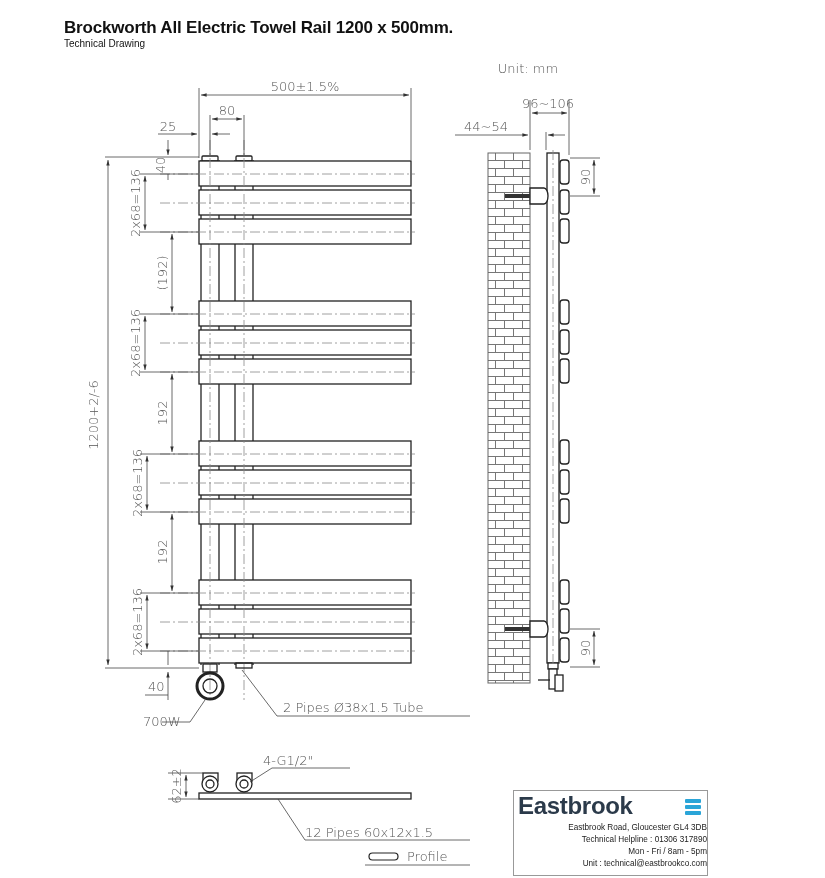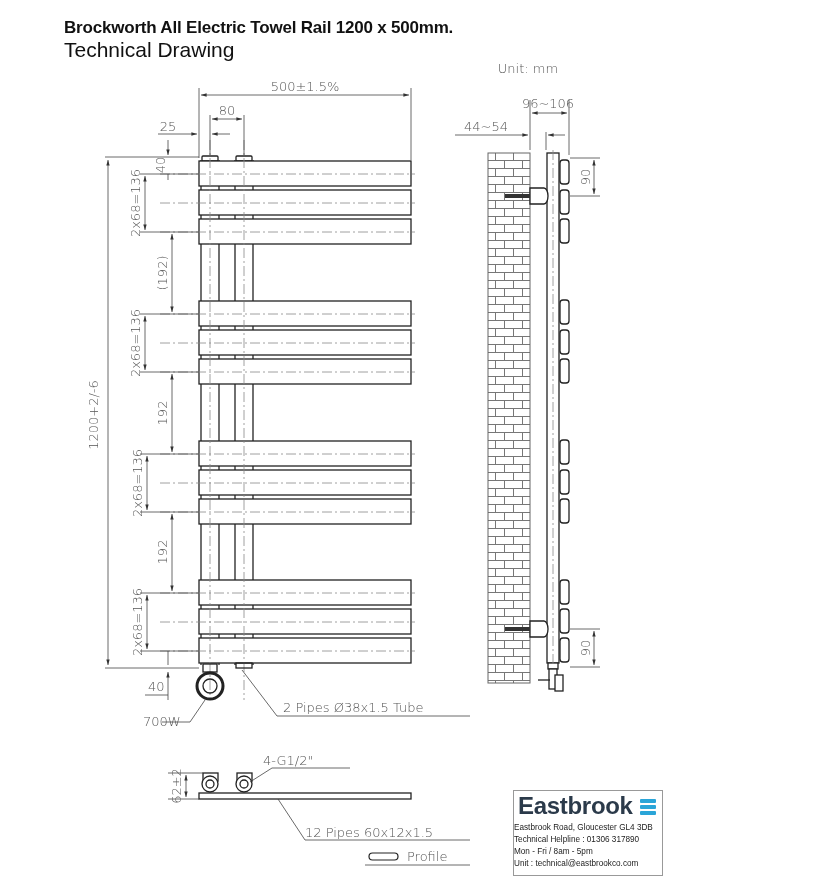--- a/index.html
+++ b/index.html
@@ -1,25 +1,25 @@
 <!DOCTYPE html>
 <html><head>
 <meta charset="utf-8">
 <style>
   html, body { margin: 0; padding: 0; background: #ffffff; }
   body { width: 825px; height: 878px; position: relative; overflow: hidden; font-family: "DejaVu Sans", sans-serif; }
   .title { position: absolute; left: 64px; top: 18px; font-family: "Liberation Sans", sans-serif; font-weight: bold; font-size: 17px; color: #111; letter-spacing: -0.2px; }
-  .subtitle { position: absolute; left: 64px; top: 38px; font-family: "Liberation Sans", sans-serif; font-size: 21px; color: #111; }
+  .subtitle { position: absolute; left: 64px; top: 38px; font-family: "Liberation Sans", sans-serif; font-size: 10px; color: #111; }
   svg.drawing { position: absolute; left: 0; top: 0; }
   .dim { font-family: "DejaVu Sans", sans-serif; font-size: 13px; fill: #555; font-weight: 300; }
-  .logo-box { position: absolute; left: 513px; top: 790px; width: 148px; height: 84px; border: 1px solid #999; background: #fff; }
+  .logo-box { position: absolute; left: 513px; top: 790px; width: 148px; height: 84px; border: 1px solid #999; background: #fff; padding-left: 45px; }
   .logo-word { position: absolute; left: 4px; top: 1px; font-family: "Liberation Sans", sans-serif; font-weight: bold; font-size: 24px; color: #2b3a4a; letter-spacing: -0.3px; }
   .logo-mark { position: absolute; right: 6px; top: 8px; width: 16px; height: 18px; }
   .logo-mark span { display: block; height: 4px; margin-bottom: 2px; background: #2aa5d8; border-radius: 1px; }
-  .logo-line { position: absolute; left: 0; width: 100%; text-align: left; font-family: "Liberation Sans", sans-serif; font-size: 8.2px; color: #222; }
+  .logo-line { position: absolute; left: 0; width: 100%; text-align: right; font-family: "Liberation Sans", sans-serif; font-size: 8.2px; color: #222; }
 </style>
 </head>
 <body>
 
 <div class="title">Brockworth All Electric Towel Rail 1200 x 500mm.</div>
 <div class="subtitle">Technical Drawing</div>
 
 <svg class="drawing" width="825" height="878" viewBox="0 0 825 878">
   <defs>
     <marker id="arr" viewBox="0 0 10 10" refX="10" refY="5" markerWidth="7" markerHeight="7" orient="auto-start-reverse">

